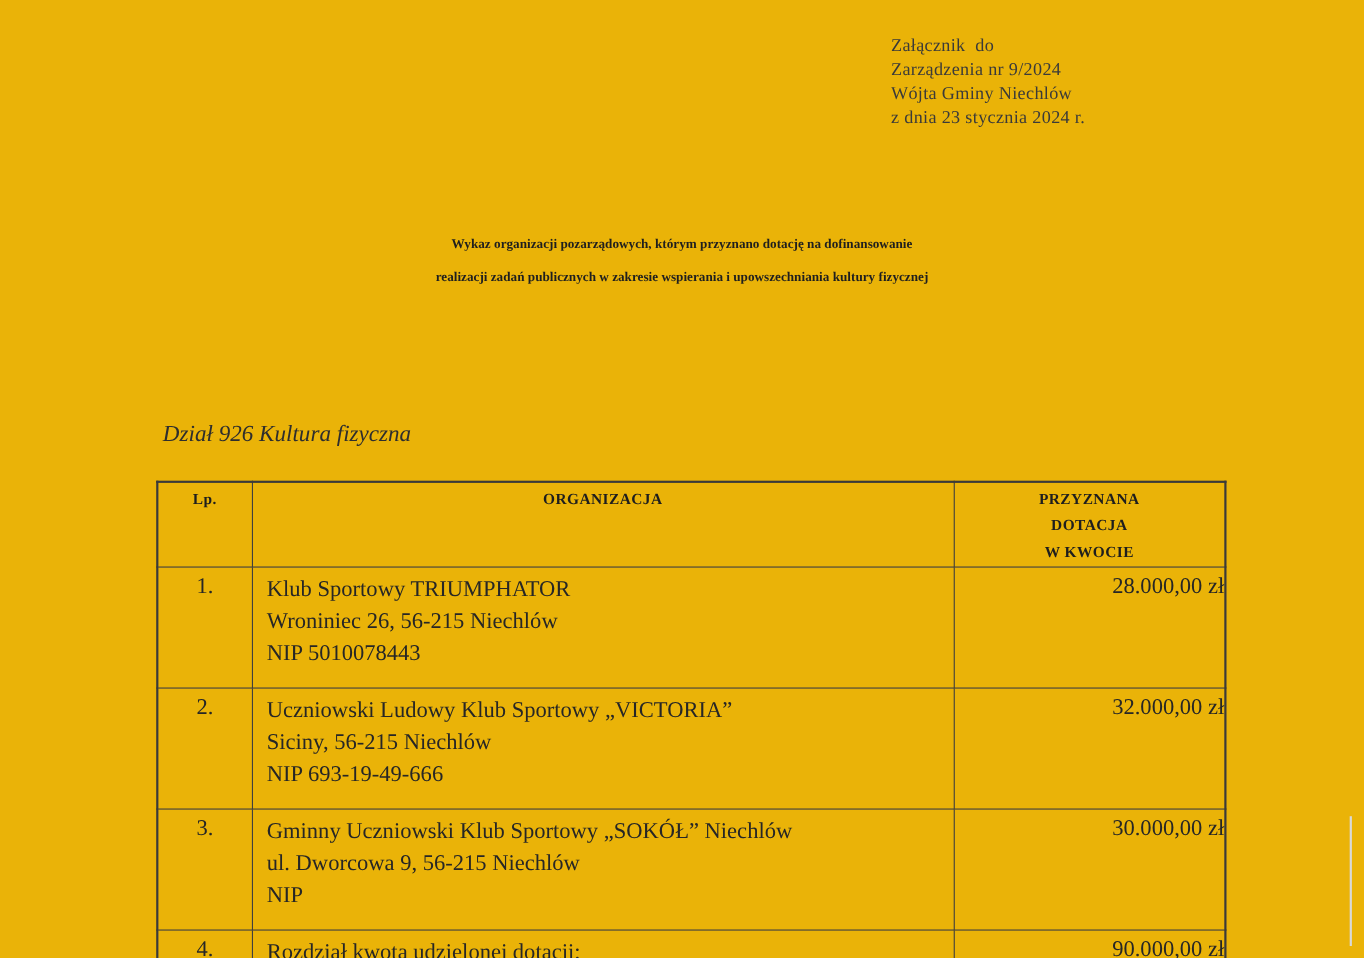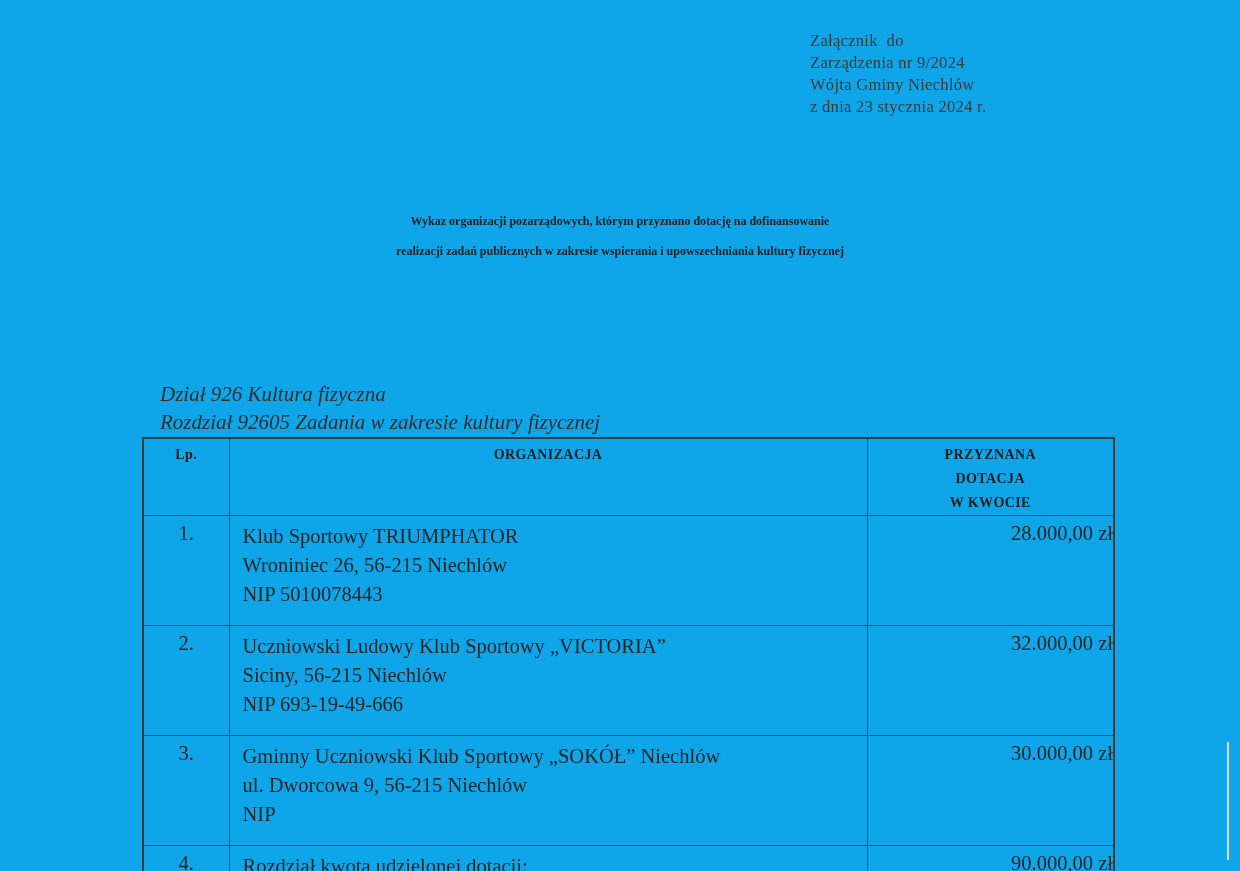--- a/index.html
+++ b/index.html
@@ -3,40 +3,40 @@
 <meta charset="utf-8">
 <style>
   * { margin: 0; padding: 0; box-sizing: border-box; }
   html, body {
     width: 1240px; height: 871px;
     background: #ffffff;
     font-family: "Liberation Serif", "DejaVu Serif", serif;
     color: #2b2b2b;
     overflow: hidden;
   }
-  .page { position: relative; width: 1240px; height: 871px; background: #0ea5e9; }
+  .page { position: relative; width: 1240px; height: 871px; background: #eab308; }
 
   
   .attachment-note {
     position: absolute; left: 810px; top: 30px;
     font-size: 16.5px; line-height: 22px; color: #3a3a3a;
     letter-spacing: 0.3px;
   }
   .attachment-note div { white-space: pre-wrap; }
 
   
   .doc-title {
     position: absolute; left: 70px; top: 207px; width: 1100px;
     text-align: center; font-weight: bold;
     font-size: 12px; line-height: 29.5px; color: #1f1f1f;
   }
 
   
   .section-headings {
-    position: absolute; left: 160px; top: 381px;
+    position: absolute; left: 148px; top: 381px;
     font-style: italic; font-size: 21px; line-height: 27.5px;
     color: #2e2e2e;
   }
 
   
   table.grants {
     position: absolute; left: 142px; top: 437px;
     width: 971px;
     border-collapse: collapse;
     table-layout: fixed;
@@ -86,21 +86,20 @@
     <div>z dnia 23 stycznia 2024 r.</div>
   </div>
 
   <div class="doc-title">
     <div>Wykaz organizacji pozarządowych, którym przyznano dotację na dofinansowanie</div>
     <div>realizacji zadań publicznych w zakresie wspierania i upowszechniania kultury fizycznej</div>
   </div>
 
   <div class="section-headings">
     <div>Dział 926 Kultura fizyczna</div>
-    <div>Rozdział 92605 Zadania w zakresie kultury fizycznej</div>
   </div>
 
   <table class="grants">
     <colgroup>
         <col class="c-lp">
         <col class="c-org">
         <col class="c-amt">
       </colgroup>
     <tbody>
         <tr class="hdr-row">

